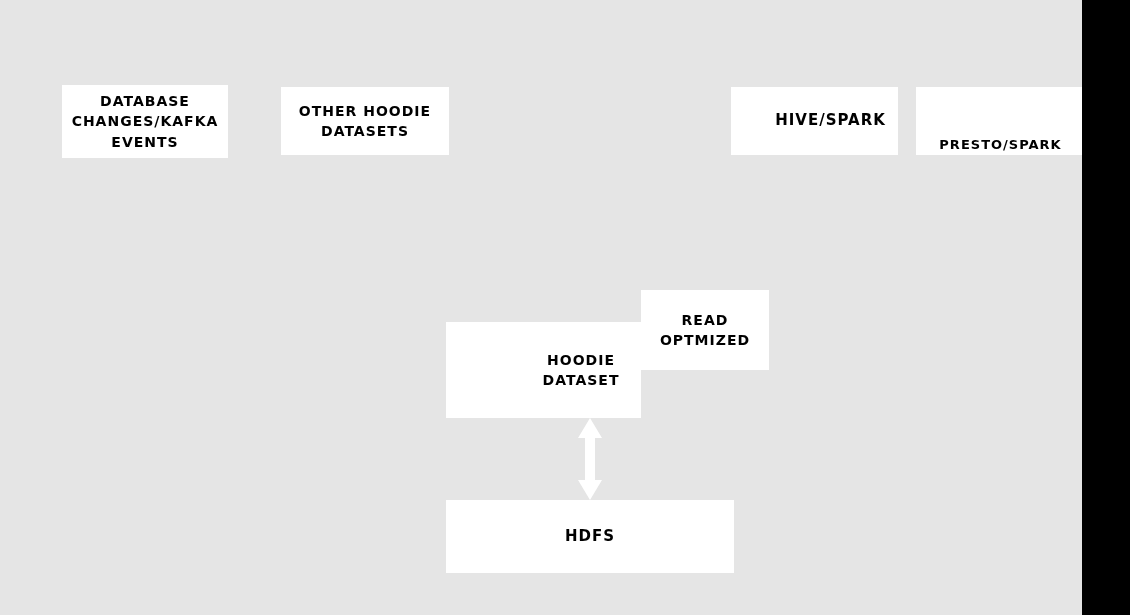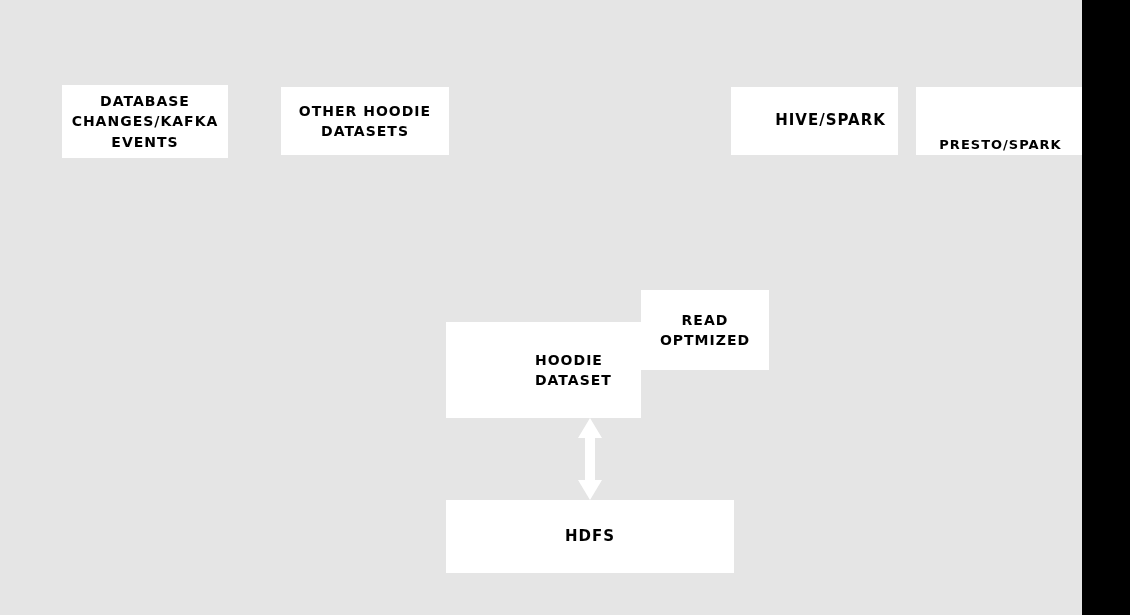--- a/index.html
+++ b/index.html
@@ -34,21 +34,21 @@
   .b-db     { left: 62px;  top: 85px;  width: 166px; height: 73px; }
   .b-other  { left: 281px; top: 87px;  width: 168px; height: 68px; }
   .b-hive   { left: 731px; top: 87px;  width: 167px; height: 68px; font-size: 15px; padding-left: 32px; }
   .b-presto { left: 916px; top: 87px;  width: 169px; height: 68px; font-size: 13px; align-items: flex-end; }
 
   .b-hoodie {
     left: 446px; top: 322px; width: 195px; height: 96px;
     justify-content: flex-end;
     padding-right: 14px;
   }
-  .b-hoodie span { width: 92px; text-align: left; }
+  .b-hoodie span { width: 92px; text-align: center; }
 
   .b-read   { left: 641px; top: 290px; width: 128px; height: 80px; align-items: center; }
   .b-read span { width: 100px; }
   .b-real   { left: 641px; top: 370px; width: 128px; height: 76px; }
 
   .b-hdfs   { left: 446px; top: 500px; width: 288px; height: 73px; font-size: 15px; }
 
   .arrow {
     position: absolute;
     left: 578px;

